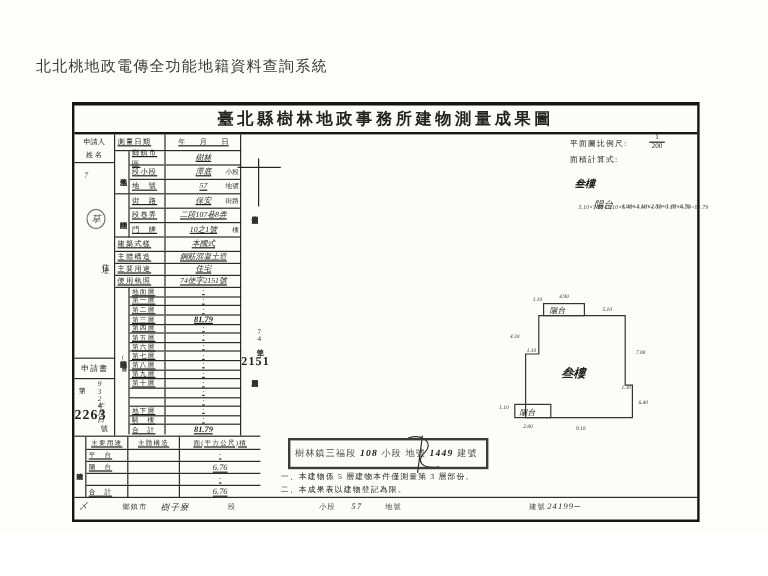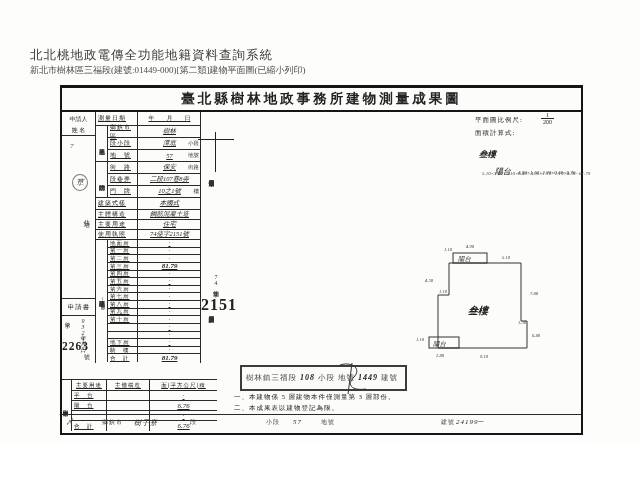--- a/index.html
+++ b/index.html
@@ -26,21 +26,20 @@
   .frac .den{border-top:1px solid #222;display:block;padding:0 2px;}
   .stamp{position:absolute;border:2px solid #3c3c3c;color:#4a4a4a;font-size:7.5px;
          display:flex;align-items:center;padding:2px 4px;gap:4px;letter-spacing:1px;background:rgba(250,250,248,.6);}
   svg{display:block;}
 </style>
 </head>
 <body>
 <div class="page">
 
 <div class="abs" style="left:30px;top:47px;font-size:12.5px;color:#3a3a3a;letter-spacing:1px;">北北桃地政電傳全功能地籍資料查詢系統</div>
-<div class="abs" style="left:30px;top:64px;font-size:9px;color:#4a4a4a;">新北市樹林區三福段(建號:01449-000)[第二類]建物平面圖(已縮小列印)</div>
 
 <div class="doc">
   <div class="doc-title">臺北縣樹林地政事務所建物測量成果圖</div>
   <div class="body">
 
     <div class="abs cell br" style="left:0;top:0;width:34px;height:251px;">
       <div class="cell bb" style="height:24px;text-align:center;font-size:6px;line-height:11px;padding-top:2px;box-sizing:border-box;">
         <div>申請人</div>
         <div>姓 名</div>
       </div>
@@ -199,21 +198,21 @@
               <div class="val hand" style="font-size: 7px; font-weight: bold;">81.79</div>
             </div>
           </div>
     </div>
 
     <div class="abs cell" style="left:139px;top:0;width:38px;height:251px;">
       <div class="abs" style="left:14px;top:20px;width:1px;height:40px;background:#222;"></div>
       <div class="abs" style="left:-3px;top:27px;width:36px;height:1px;background:#222;"></div>
       <div class="abs v" style="left:8px;top:64px;font-size:5.5px;line-height:6px;color:#333;">本建物平面圖及建物位置係依使用執照</div>
       <div class="abs v" style="left:10px;top:162px;font-size:6px;color:#333;">74使字第</div>
-      <div class="abs" style="left:0px;top:184px;font-size:16px;font-weight:bold;letter-spacing:1px;">2151</div>
+      <div class="abs" style="left:0px;top:184px;font-size:10px;font-weight:bold;letter-spacing:1px;">2151</div>
       <div class="abs v" style="left:8px;top:200px;font-size:5.5px;line-height:6px;color:#333;">號設計圖或竣工平面圖轉繪計算</div>
     </div>
 
 
     <div class="abs" style="left:339px;top:0;width:180px;height:302px;">
       <div class="abs" style="left:74px;top:4px;font-size:6.5px;letter-spacing:1px;">平面圖比例尺:</div>
       <div class="abs frac" style="left:140px;top:0px;">
         <span>1</span>
         <span class="den">200</span>
       </div>
@@ -244,21 +243,21 @@
               <text x="124" y="55" font-size="4.5" fill="#333" font-style="italic">7.88</text>
               <text x="112" y="84" font-size="4.5" fill="#333" font-style="italic">1.30</text>
               <text x="126" y="97" font-size="4.5" fill="#333" font-style="italic">6.40</text>
               <text x="74" y="118" font-size="4.5" fill="#333" font-style="italic">9.10</text>
               <text x="30" y="117" font-size="4.5" fill="#333" font-style="italic">2.80</text>
               <text x="10" y="101" font-size="4.5" fill="#333" font-style="italic">1.10</text>
             </g>
       </svg>
     </div>
 
-    <div class="abs cell bt" style="left:0;top:251px;width:155px;height:51px;margin-top:16px;">
+    <div class="abs cell bt" style="left:0;top:251px;width:155px;height:51px;">
       <div class="grp v" style="left:0;top:0;width:10px;height:51px;border-bottom:none;font-size:5.5px;">附屬建物</div>
       <div id="annex-rows">
             <div class="row bb" style="left: 10px; top: 0px; width: 145px; height: 11px;">
               <div class="lbl br" style="width: 35px; font-size: 5.5px; justify-content: center; padding-left: 0px;">主要用途</div>
               <div class="lbl br" style="width: 43px; font-size: 5.5px; justify-content: center; padding-left: 0px;">主體構造</div>
               <div class="lbl" style="width: 67px; font-size: 5.5px; justify-content: center; padding-left: 0px;">面(平方公尺)積</div>
             </div>
             <div class="row bb" style="left: 10px; top: 11px; width: 145px; height: 10px;">
               <div class="lbl br" style="width: 35px; font-size: 5.5px;">平　台</div>
               <div class="lbl br" style="width: 43px;"></div>

